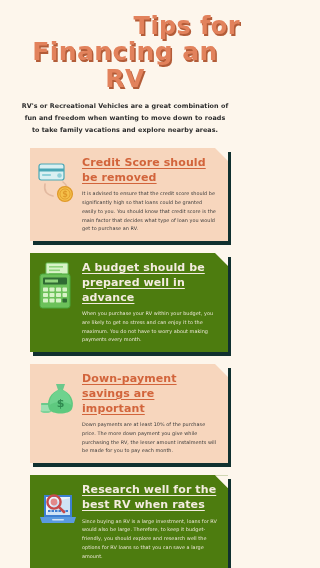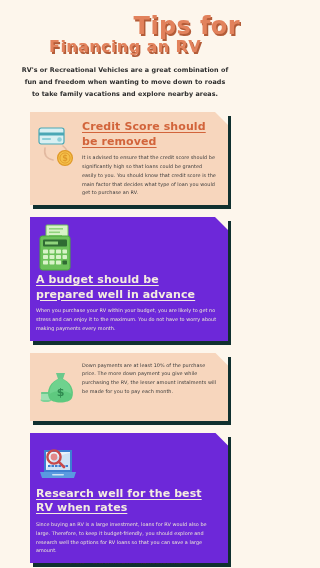--- a/index.html
+++ b/index.html
@@ -29,21 +29,21 @@
   }
   .title-line {
     font-family: "DejaVu Sans", sans-serif;
     font-weight: bold;
     color: #e2825c;
     letter-spacing: 0.4px;
     line-height: 1.06;
     text-shadow: 1.5px 1.5px 0 #b35c38;
   }
   .title-line-1 { font-size: 24px; text-align: right; }
-  .title-line-2 { font-size: 16px; }
+  .title-line-2 { font-size: 25px; }
 
   
   .intro {
     padding: 9px 20px 0 20px;
     text-align: center;
   }
   .intro p {
     margin: 0;
     font-size: 6.4px;
     line-height: 1.85;
@@ -79,22 +79,21 @@
     display: flex;
     align-items: flex-start;
     padding: 7px 8px 8px 6px;
     box-sizing: border-box;
     min-height: 68px;
   }
   .card.peach {
     background: #f7d6bd;
   }
   .card.olive {
-    background: #6d28d9;
-    flex-direction: column;
+    background: #4d7c0f;
   }
   
   .card::after {
     content: "";
     position: absolute;
     top: 0;
     right: 0;
     width: 13px;
     height: 13px;
     background: #fdf6ec;
@@ -241,20 +240,21 @@
             <ellipse cx="9" cy="37" rx="5.5" ry="2" fill="#7fd39a"></ellipse>
             <rect x="4" y="30" width="10" height="7" rx="1" fill="#9fe0b2"></rect>
             <rect x="4" y="29" width="10" height="2" rx="0.8" fill="#6cc98c"></rect>
             <path d="M19 10 L28 10 L26 16 L21 16 Z" fill="#6cc98c"></path>
             <path d="M23.5 15 C13 18 9 28 12 35 C14.5 41 32.5 41 35 35 C38 28 34 18 23.5 15 Z" fill="#5ec97f"></path>
             <path d="M23.5 15 C16 17.5 12 25 12.5 31 C18 27 29 27 34.5 31 C35 25 31 17.5 23.5 15 Z" fill="#76d694" opacity="0.7"></path>
             <text x="23.5" y="33" font-family="DejaVu Sans, sans-serif" font-size="11" font-weight="bold" fill="#2f8a50" text-anchor="middle">$</text>
           </svg>
         </div>
         <div class="card-body">
+          <h3 class="card-heading">Down-payment savings are important</h3>
           <p class="card-text">Down payments are at least 10% of the purchase price. The more down payment you give while purchasing the RV, the lesser amount instalments will be made for you to pay each month.</p>
         </div>
       </div>
     </div>
 
     <div class="card-wrap">
       <div class="card-shadow"></div>
       <div class="card olive">
         <div class="card-icon">
           <svg width="42" height="46" viewBox="0 0 42 46">

